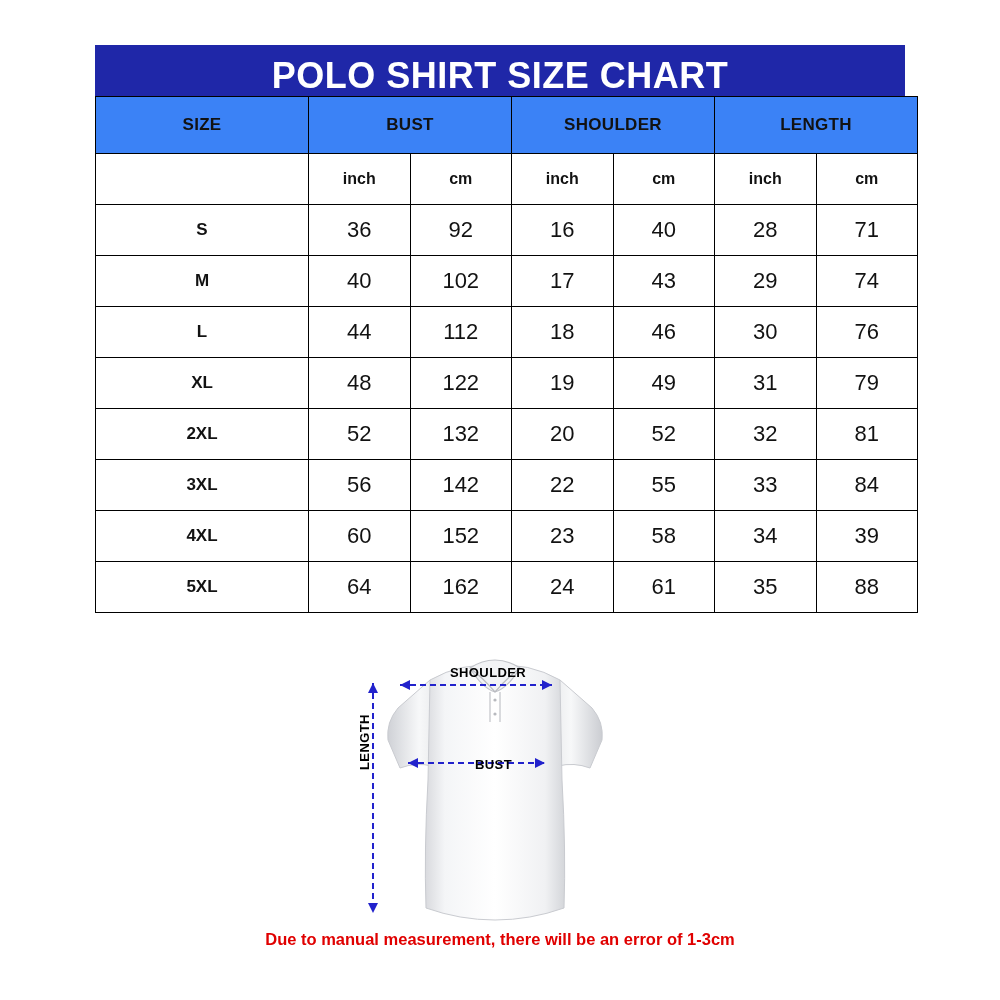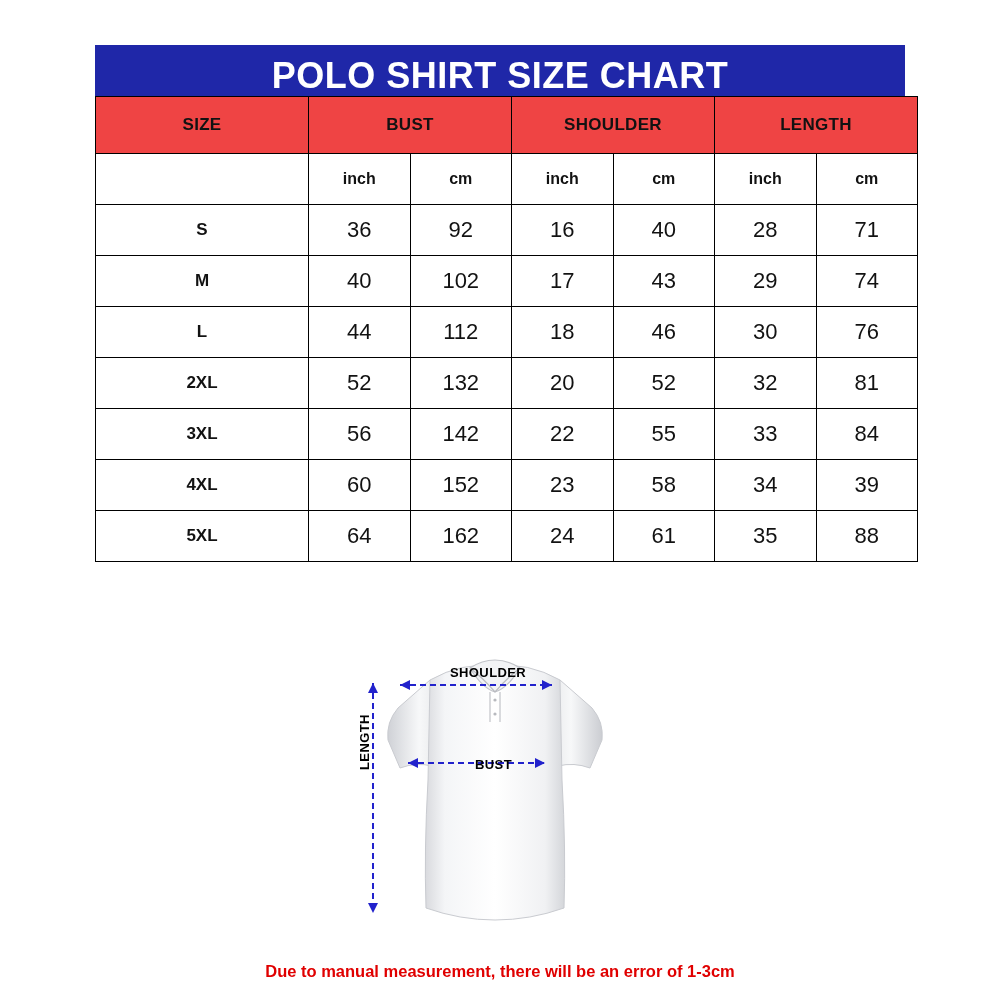--- a/index.html
+++ b/index.html
@@ -41,21 +41,21 @@
     width: 100%;
     table-layout: fixed;
   }
   table.size-table th,
   table.size-table td {
     border: 1px solid #000000;
     text-align: center;
     color: #121212;
   }
   table.size-table th.group-head {
-    background: #ef4444;
+    background: #3b82f6;
     font-size: 17px;
     font-weight: bold;
     height: 54px;
     letter-spacing: 0.3px;
   }
   table.size-table td.unit {
     font-size: 16px;
     font-weight: bold;
     height: 48px;
     margin-left: 48px;
@@ -107,21 +107,20 @@
 
   .note {
     position: absolute;
     left: 0;
     top: 930px;
     width: 1000px;
     text-align: center;
     color: #e00000;
     font-size: 16.5px;
     font-weight: bold;
-    margin-top: 32px;
   }
 </style>
 </head>
 <body>
 
 <div class="chart-wrap">
 
   <div class="chart-title">POLO SHIRT SIZE CHART</div>
 
   <table class="size-table">
@@ -162,20 +161,29 @@
         <td class="val">74</td>
       </tr>
       <tr>
         <td class="size-cell">L</td>
         <td class="val">44</td>
         <td class="val">112</td>
         <td class="val">18</td>
         <td class="val">46</td>
         <td class="val">30</td>
         <td class="val">76</td>
+      </tr>
+      <tr>
+        <td class="size-cell">XL</td>
+        <td class="val">48</td>
+        <td class="val">122</td>
+        <td class="val">19</td>
+        <td class="val">49</td>
+        <td class="val">31</td>
+        <td class="val">79</td>
       </tr>
       <tr>
         <td class="size-cell">2XL</td>
         <td class="val">52</td>
         <td class="val">132</td>
         <td class="val">20</td>
         <td class="val">52</td>
         <td class="val">32</td>
         <td class="val">81</td>
       </tr>

